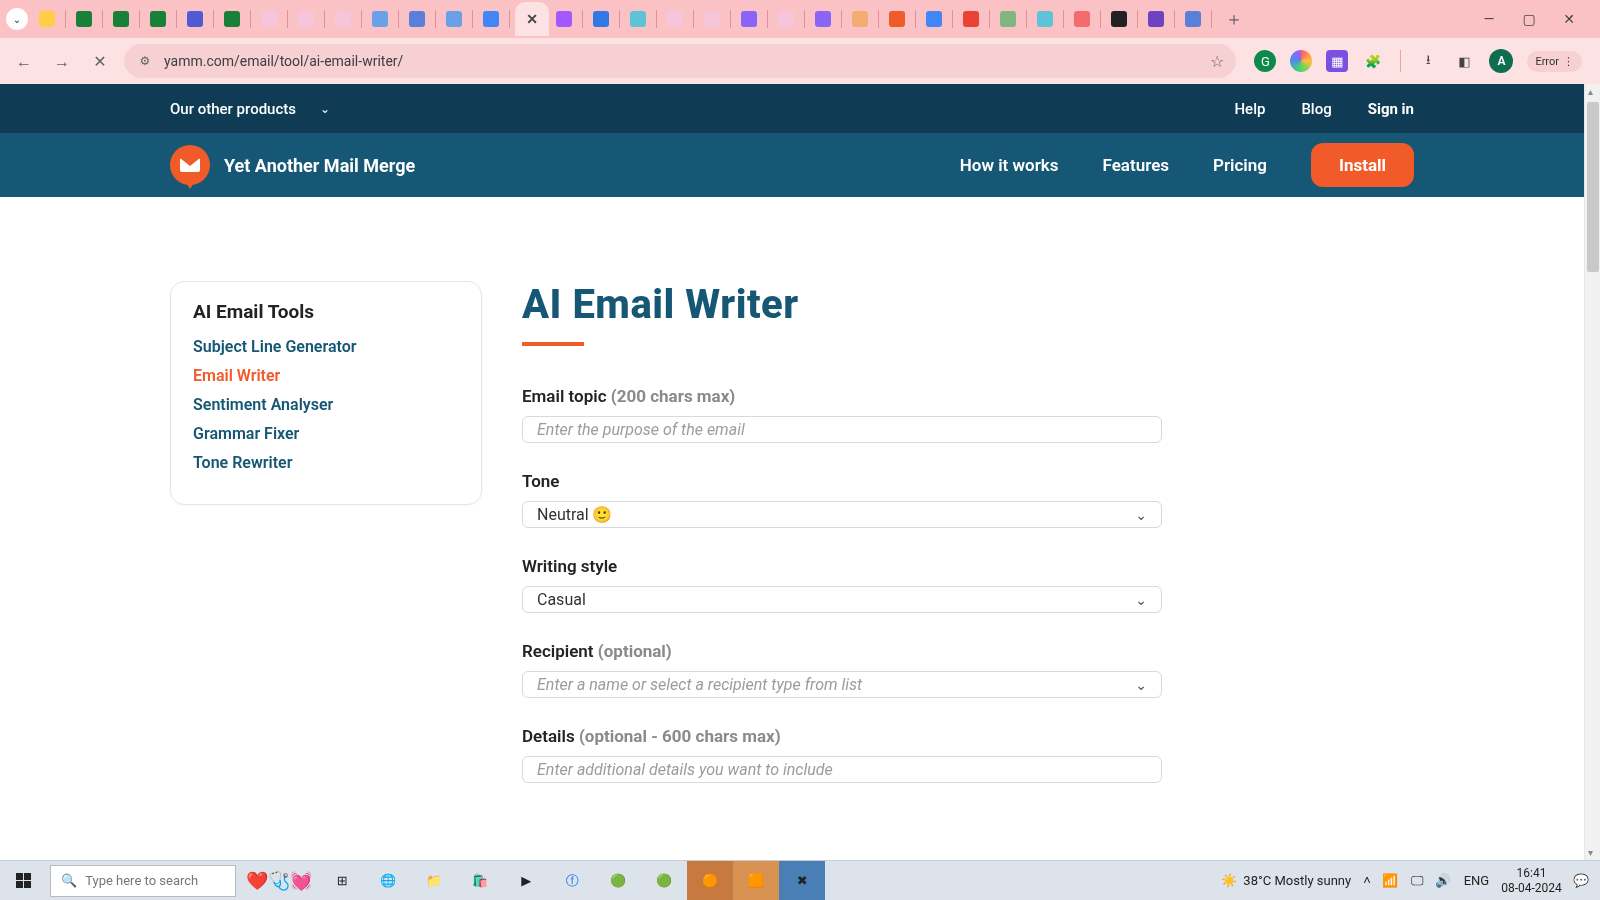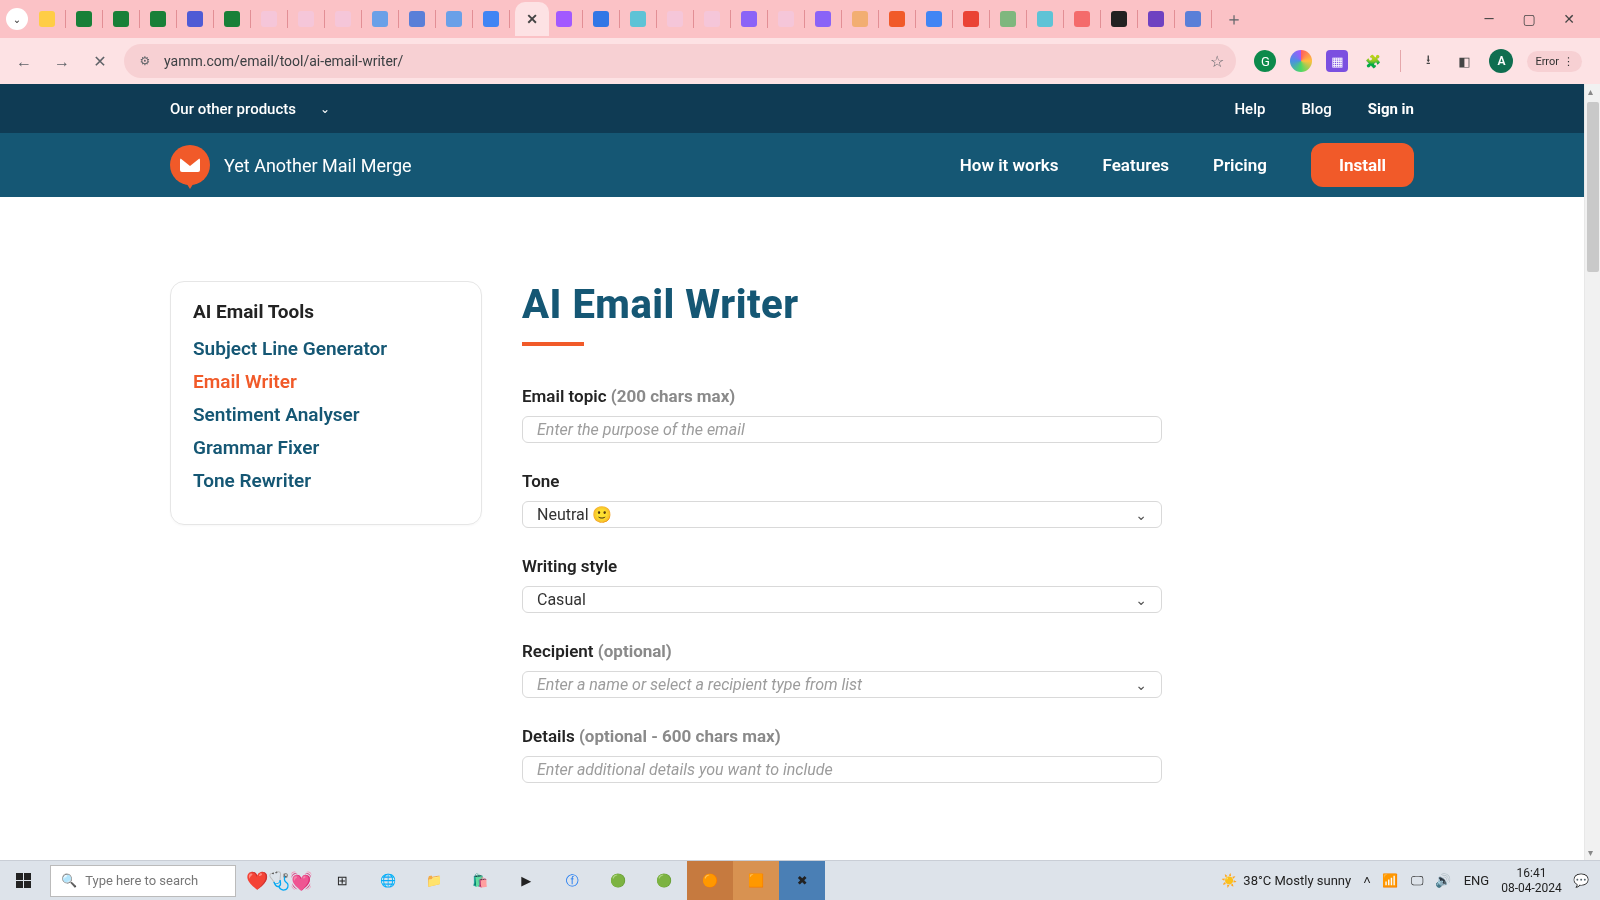--- a/index.html
+++ b/index.html
@@ -97,36 +97,36 @@
   background: #155774;
   display: flex;
   align-items: center;
   padding: 0 170px;
 }
 .logo { display:flex; align-items:center; gap:14px; }
 .logo-badge { width:40px; height:40px; border-radius:50%; background:#f15a29; display:flex; align-items:center; justify-content:center; position:relative;}
 .logo-env { width:20px; height:14px; background:#fff; border-radius:2px; position:relative;}
 .logo-env::after{content:""; position:absolute; left:0; top:0; width:0;height:0; border-left:10px solid transparent; border-right:10px solid transparent; border-top:8px solid #f15a29;}
 .logo-pin{ position:absolute; bottom:-4px; left:50%; transform:translateX(-50%); width:0;height:0; border-left:5px solid transparent; border-right:5px solid transparent; border-top:8px solid #f15a29;}
-.logo-text { color:#fff; font-size:18px; font-weight:400; }
+.logo-text { color:#fff; font-size:18px; font-weight:700; }
 .mainnav .links { margin-left:auto; display:flex; gap:44px; align-items:center; }
 .mainnav .links a { color:#fff; font-size:17px; font-weight:600; }
 .install-btn { background:#f15a29; color:#fff; padding:12px 28px; border-radius:12px; font-size:17px; font-weight:700; }
 
 
 .content { padding: 84px 170px 0 170px; display:flex; gap:40px; align-items:flex-start; }
 .sidecard {
   width: 312px;
   border: 1px solid #e6e6e6;
   border-radius: 14px;
   padding: 18px 22px 22px 22px;
   box-shadow: 0 1px 2px rgba(0,0,0,0.03);
 }
 .sidecard h3 { font-size: 19px; font-weight: 700; color:#232323; margin-bottom: 14px; }
-.sidecard a { display:block; font-size: 19px; font-weight:600; color:#155774; margin: 10px 0; }
+.sidecard a { display:block; font-size: 16px; font-weight:600; color:#155774; margin: 10px 0; }
 .sidecard a.active { color:#f15a29; }
 
 .main { flex:1; max-width: 640px; }
 .main h1 { font-size: 40px; font-weight:800; color:#155774; letter-spacing:0.5px; }
 .h1-underline { width: 62px; height:4px; background:#f15a29; margin-top:14px; margin-bottom: 40px; }
 
 .field-label { font-size:17px; color:#232323; margin-bottom:10px; font-weight:600;}
 .field-label .hint { color:#8a8a8a; font-weight:700; }
 .input, .select {
   width: 100%;

